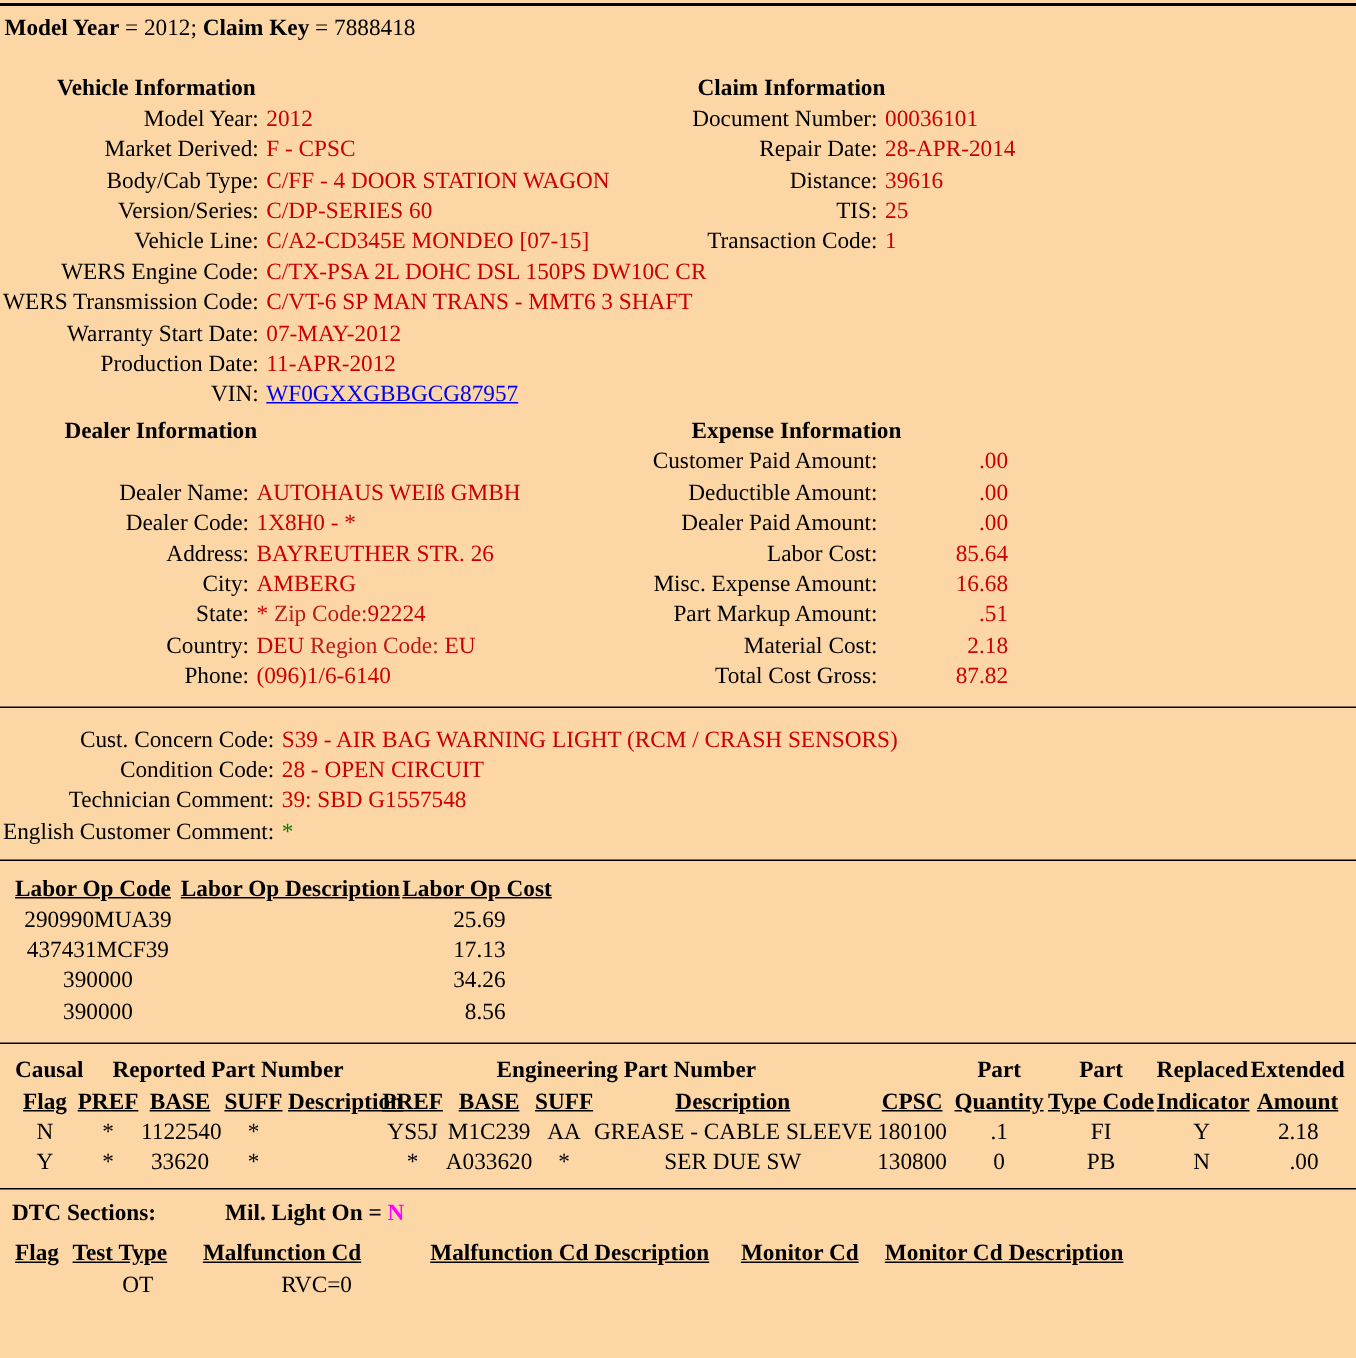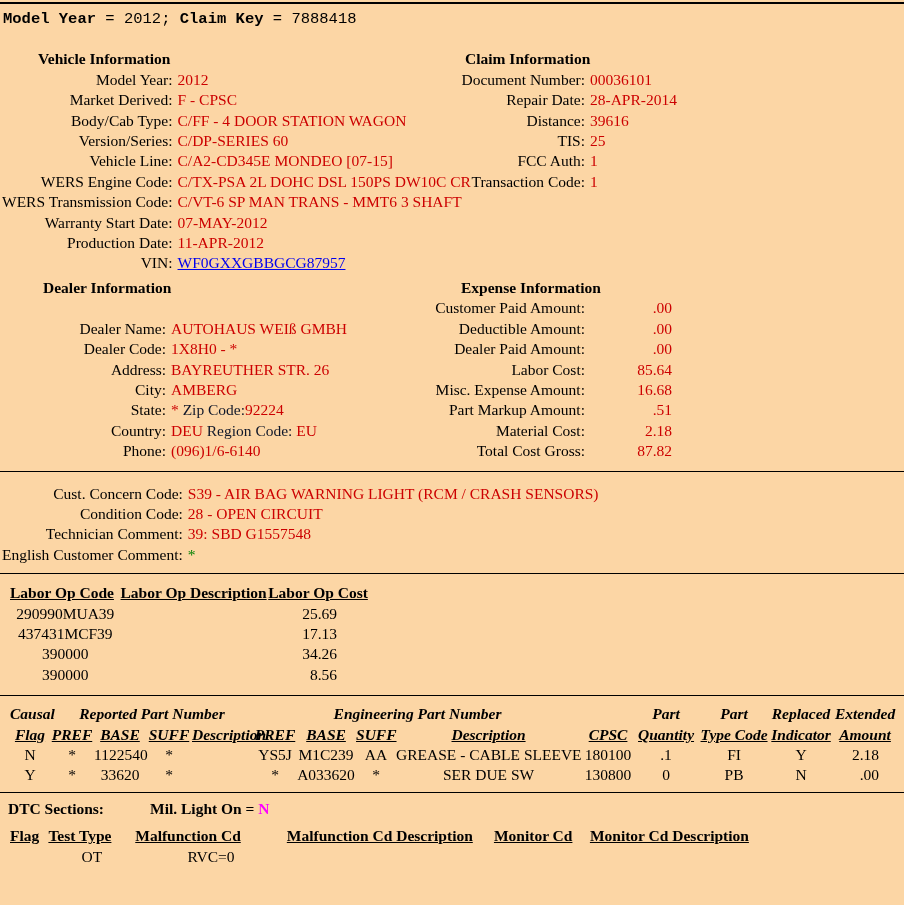--- a/index.html
+++ b/index.html
@@ -5,47 +5,47 @@
   * { box-sizing: border-box; }
   body {
     margin: 0; width: 904px; height: 905px;
     background: #FCD6A5;
     font-family: "Liberation Serif", "DejaVu Serif", serif;
     font-size: 15.5px; line-height: 20.4px; color: #000;
     padding-left: 2px; overflow: hidden;
   }
   .topline { border-top: 2px solid #000; margin: 2px 0 0 -2px; width: 904px; }
   .divider { border-top: 1px solid #000; margin-left: -2px; width: 904px; }
-  .hdrline { margin-top: 5px; padding-left: 1px; font-family: Liberation Mono, monospace; }
+  .hdrline { margin-top: 5px; padding-left: 1px; }
   b, th, .bold { font-weight: bold; }
   table { border-collapse: collapse; table-layout: fixed; }
   td, th { padding: 0; line-height: 20.4px; white-space: nowrap; }
   .band { position: relative; }
   .rightcol { position: absolute; left: 420px; top: 0; width: 484px; }
   .sect-title { font-weight: bold; }
   .kv td.lbl { text-align: right; }
   .kv td.val { padding-left: 5px; color: #CC0000; }
-  .kv td.val .blk { color: #0f172a; }
+  .kv td.val .blk { color: #b91c1c; }
   .kv td.valr { text-align: right; color: #CC0000; }
   .kv-left td.lbl { width: 164px; }
   .kv-right td.lbl { width: 163px; }
   .kv-right td.valr { width: 87px; }
   .kv-concern td.lbl { width: 176px; }
   .green { color: #008000 !important; }
   a.vinlink { color: #0000EE; text-decoration: underline; }
   .spacer td { height: 20.4px; }
   
   .labor { margin: 9px 0 0 8px; width: 339px; }
   .labor th { text-align: left; text-decoration: underline; }
   .labor .c1 { width: 104px; margin-left: 36px; } .labor .c2 { width: 139px; } .labor .c3 { width: 76px; }
   .labor td.code { text-align: center; }
   .labor td.cost { text-align: right; padding-right: 12px; }
   
   .parts { margin: 8px 0 0 8px; width: 889px; }
-  .parts th { text-align: center; font-style: italic; }
+  .parts th { text-align: center; }
   .parts tr.sub th { text-decoration: underline; }
   .parts td { text-align: center; }
   .parts td.amt { text-align: right; padding-right: 20px; }
   .parts th.causal { text-align: left; }
   
   .dtcline { margin-top: 6px; padding-left: 6px; }
   .dtcline .mil { margin-left: 46px; }
   .magenta { color: #FF00FF; }
   .dtc { margin: 7px 0 0 8px; width: 782px; }
   .dtc th { text-align: left; text-decoration: underline; }
@@ -129,24 +129,20 @@
             <td class="lbl">Repair Date:</td>
             <td class="val">28-APR-2014</td>
           </tr>
       <tr>
             <td class="lbl">Distance:</td>
             <td class="val">39616</td>
           </tr>
       <tr>
             <td class="lbl">TIS:</td>
             <td class="val">25</td>
-          </tr>
-      <tr>
-            <td class="lbl">FCC Auth:</td>
-            <td class="val">1</td>
           </tr>
       <tr>
             <td class="lbl">Transaction Code:</td>
             <td class="val">1</td>
           </tr>
     </tbody>
       </table>
   </div>
 </div>
 

